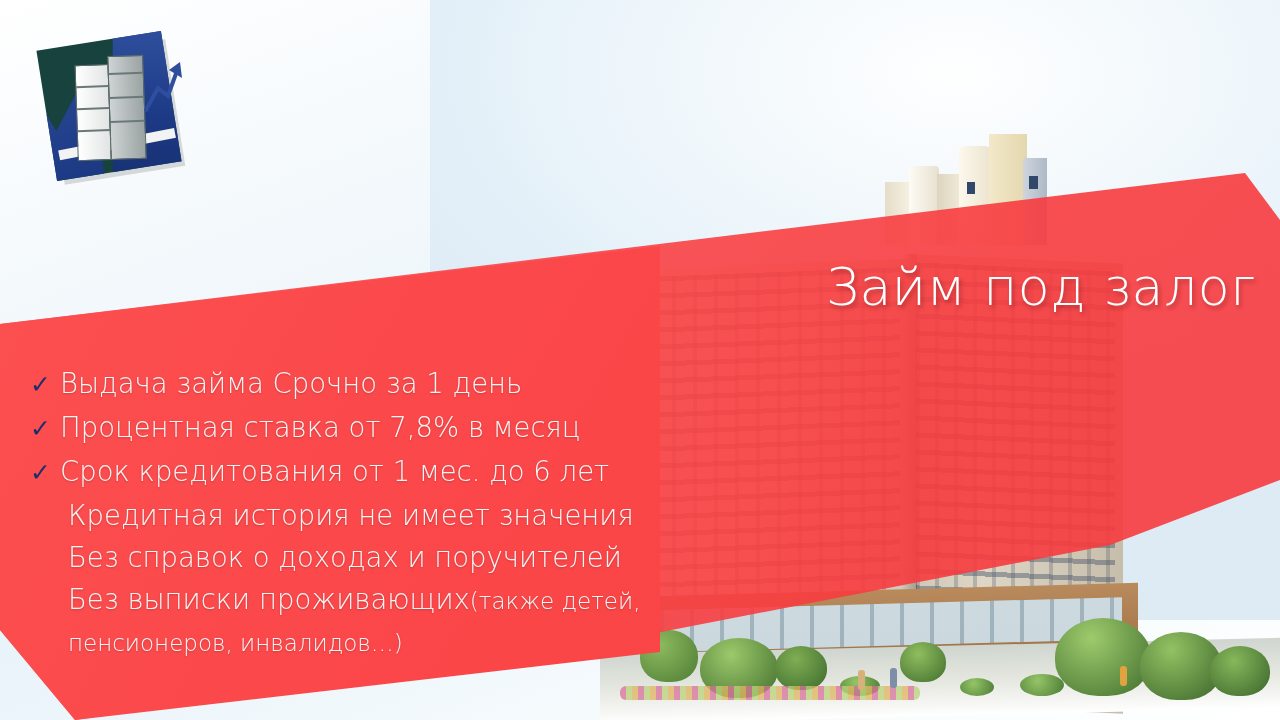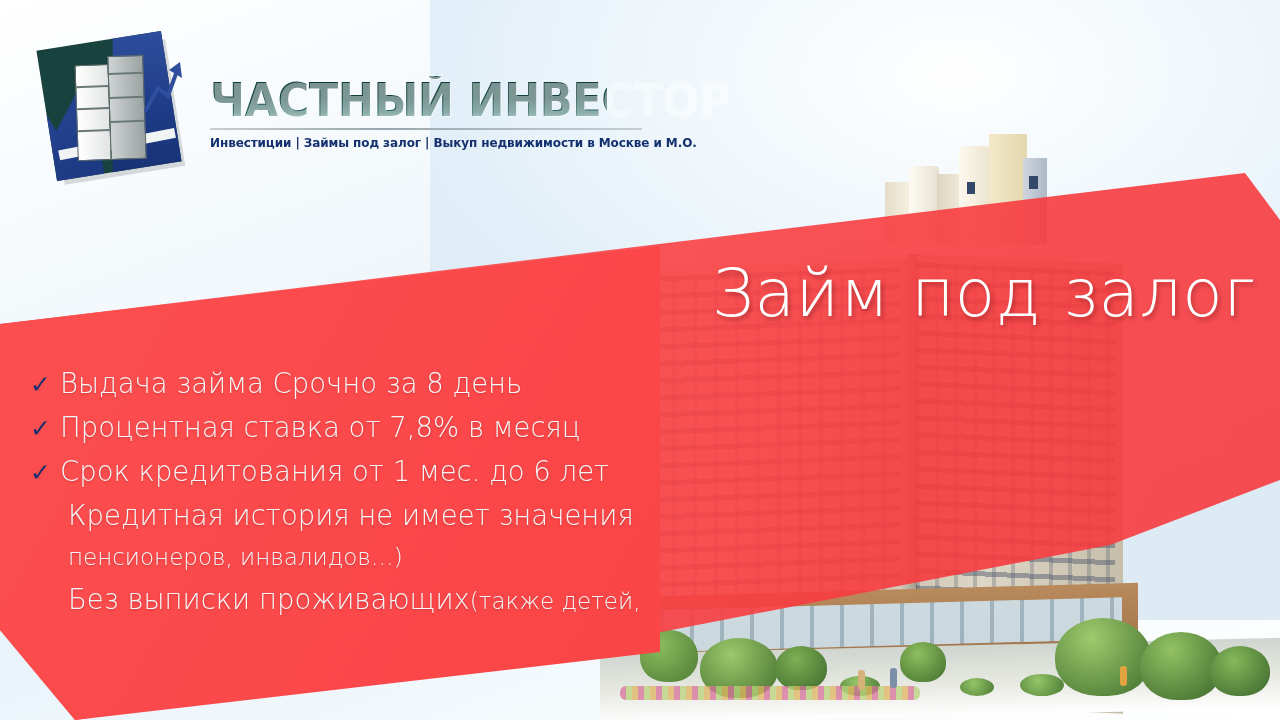--- a/index.html
+++ b/index.html
@@ -219,21 +219,21 @@
     color:#14306e;
     white-space:nowrap;
   }
 
   
   .headline{
     position:absolute; right:24px; top:262px;
     text-align:center;
     font-family:"DejaVu Sans", sans-serif;
     font-weight:300;
-    font-size:66px;
+    font-size:52px;
     line-height:.97;
     color:#ffffff;
     letter-spacing:.5px;
     text-shadow:2px 3px 4px rgba(90,12,12,.38);
     white-space:nowrap;
   }
   .headline .l2{ display:block; }
 
   
   .bullets{
@@ -342,60 +342,59 @@
         </div>
       </div>
       <div class="lm-arrow">
         <svg width="42" height="56" viewBox="0 0 42 56">
           <path d="M4 52 L16 30 L26 38 L36 10" stroke="#2f4f9e" stroke-width="4" fill="none" stroke-linecap="round"></path>
           <path d="M38 4 L40 20 L27 12 Z" fill="#2f4f9e"></path>
         </svg>
       </div>
     </div>
 
-    <div class="logo-text">
-      <div class="logo-name">ЧАСТНЫЙ ИНВЕСТОР</div>
-      <div class="logo-rule"></div>
-      <div class="logo-tag">Инвестиции | Займы под залог | Выкуп недвижимости в Москве и М.О.</div>
-    </div>
   </div>
 
   <div class="headline">
     <span class="l1">Займ под залог</span>
   </div>
 
   <div class="bullets">
 
     <div class="bl">
       <span class="chk">✓</span>
-      <span class="txt">Выдача займа Срочно за 8 день</span>
+      <span class="txt">Выдача займа Срочно за 1 день</span>
     </div>
 
     <div class="bl">
       <span class="chk">✓</span>
       <span class="txt">Процентная ставка от 7,8% в месяц</span>
     </div>
 
     <div class="bl">
       <span class="chk">✓</span>
       <span class="txt">Срок кредитования от 1 мес. до 6 лет</span>
     </div>
 
     <div class="bl indent">
       <span class="chk blank"></span>
       <span class="txt">Кредитная история не имеет значения</span>
     </div>
 
-
     <div class="bl indent">
       <span class="chk blank"></span>
-      <span class="txt small"> пенсионеров, инвалидов…)</span>
+      <span class="txt">Без справок о доходах и поручителей</span>
     </div>
 
     <div class="bl indent">
       <span class="chk blank"></span>
       <span class="txt">Без выписки проживающих </span>
         <span class="txt small">(также детей,</span>
     </div>
 
+    <div class="bl indent">
+      <span class="chk blank"></span>
+      <span class="txt small"> пенсионеров, инвалидов…)</span>
+    </div>
+
   </div>
 
 </div>
 
 </body></html>

